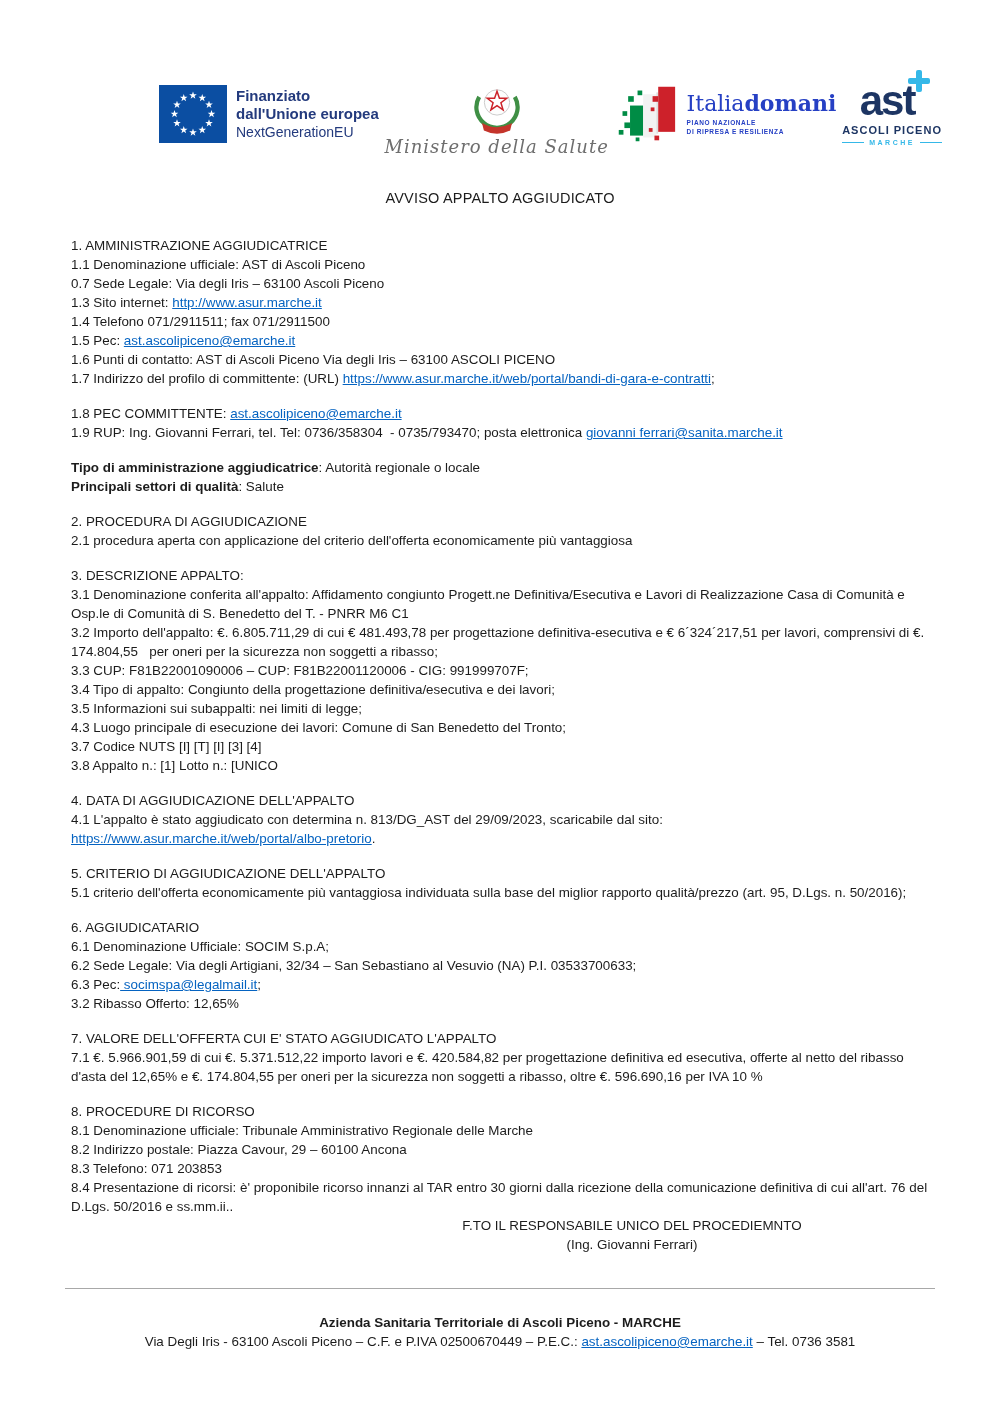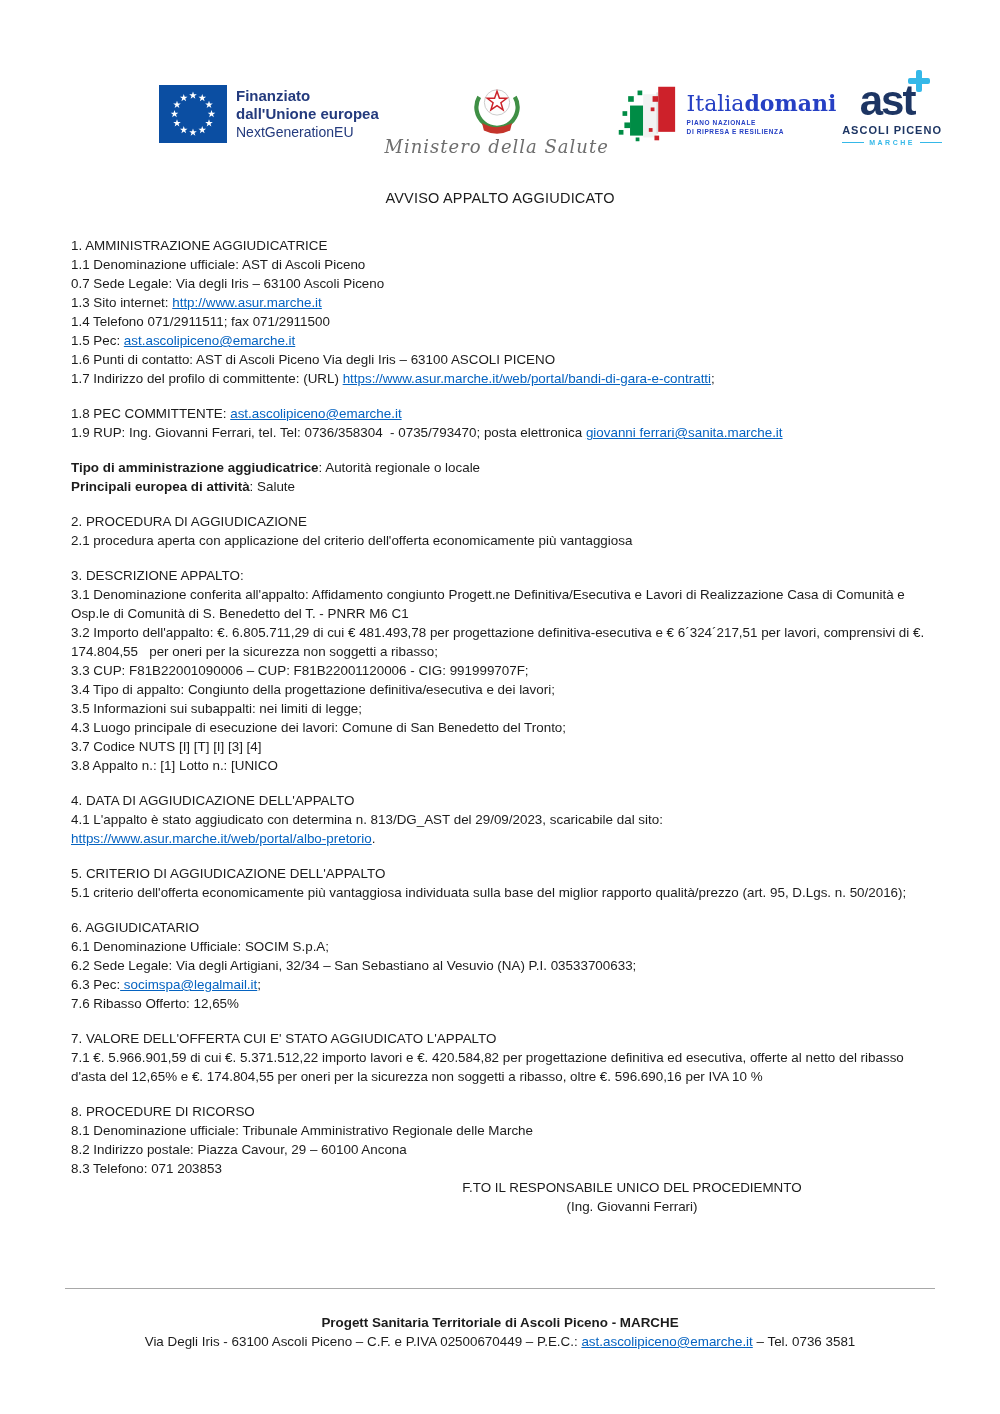--- a/index.html
+++ b/index.html
@@ -152,21 +152,21 @@
       <p class="line"><span class="">1.3 Sito internet: </span><a class="lnk" href="#">http://www.asur.marche.it</a></p>
       <p class="line"><span class="">1.4 Telefono 071/2911511; fax 071/2911500</span></p>
       <p class="line"><span class="">1.5 Pec: </span><a class="lnk" href="#">ast.ascolipiceno@emarche.it</a></p>
       <p class="line"><span class="">1.6 Punti di contatto: AST di Ascoli Piceno Via degli Iris – 63100 ASCOLI PICENO</span></p>
       <p class="line"><span class="">1.7 Indirizzo del profilo di committente: (URL) </span><a class="lnk" href="#">https://www.asur.marche.it/web/portal/bandi-di-gara-e-contratti</a><span class="">;</span></p>
       <div class="spacer"></div>
       <p class="line"><span class="">1.8 PEC COMMITTENTE: </span><a class="lnk" href="#">ast.ascolipiceno@emarche.it</a></p>
       <p class="line"><span class="">1.9 RUP: Ing. Giovanni Ferrari, tel. Tel: 0736/358304 &nbsp;- 0735/793470; posta elettronica </span><a class="lnk" href="#">giovanni ferrari@sanita.marche.it</a></p>
       <div class="spacer"></div>
       <p class="line"><span class="b">Tipo di amministrazione aggiudicatrice</span><span class="">: Autorità regionale o locale</span></p>
-      <p class="line"><span class="b">Principali europea di attività</span><span class="">: Salute</span></p>
+      <p class="line"><span class="b">Principali settori di qualità</span><span class="">: Salute</span></p>
       <div class="spacer"></div>
       <p class="line"><span class="">2. PROCEDURA DI AGGIUDICAZIONE</span></p>
       <p class="line"><span class="">2.1 procedura aperta con applicazione del criterio dell'offerta economicamente più vantaggiosa</span></p>
       <div class="spacer"></div>
       <p class="line"><span class="">3. DESCRIZIONE APPALTO:</span></p>
       <p class="line"><span class="">3.1 Denominazione conferita all'appalto: Affidamento congiunto Progett.ne Definitiva/Esecutiva e Lavori di Realizzazione Casa di Comunità e Osp.le di Comunità di S. Benedetto del T. - PNRR M6 C1</span></p>
       <p class="line"><span class="">3.2 Importo dell'appalto: €. 6.805.711,29 di cui € 481.493,78 per progettazione definitiva-esecutiva e € 6´324´217,51 per lavori, comprensivi di €. 174.804,55 &nbsp; per oneri per la sicurezza non soggetti a ribasso;</span></p>
       <p class="line"><span class="">3.3 CUP: F81B22001090006 – CUP: F81B22001120006 - CIG: 991999707F;</span></p>
       <p class="line"><span class="">3.4 Tipo di appalto: Congiunto della progettazione definitiva/esecutiva e dei lavori;</span></p>
       <p class="line"><span class="">3.5 Informazioni sui subappalti: nei limiti di legge;</span></p>
@@ -178,33 +178,34 @@
       <p class="line"><span class="">4.1 L'appalto è stato aggiudicato con determina n. 813/DG_AST del 29/09/2023, scaricabile dal sito:</span></p>
       <p class="line"><a class="lnk" href="#">https://www.asur.marche.it/web/portal/albo-pretorio</a><span class="">.</span></p>
       <div class="spacer"></div>
       <p class="line"><span class="">5. CRITERIO DI AGGIUDICAZIONE DELL'APPALTO</span></p>
       <p class="line justify"><span class="">5.1 criterio dell'offerta economicamente più vantaggiosa individuata sulla base del miglior rapporto qualità/prezzo (art. 95, D.Lgs. n. 50/2016);</span></p>
       <div class="spacer"></div>
       <p class="line"><span class="">6. AGGIUDICATARIO</span></p>
       <p class="line"><span class="">6.1 Denominazione Ufficiale: SOCIM S.p.A;</span></p>
       <p class="line"><span class="">6.2 Sede Legale: Via degli Artigiani, 32/34 – San Sebastiano al Vesuvio (NA) P.I. 03533700633;</span></p>
       <p class="line"><span class="">6.3 Pec:</span><a class="lnk" href="#"> socimspa@legalmail.it</a><span class="">;</span></p>
-      <p class="line"><span class="">7.6 Ribasso Offerto: 12,65%</span></p>
+      <p class="line"><span class="">3.2 Ribasso Offerto: 12,65%</span></p>
       <div class="spacer"></div>
       <p class="line"><span class="">7. VALORE DELL'OFFERTA CUI E' STATO AGGIUDICATO L'APPALTO</span></p>
       <p class="line"><span class="">7.1 €. 5.966.901,59 di cui €. 5.371.512,22 importo lavori e €. 420.584,82 per progettazione definitiva ed esecutiva, offerte al netto del ribasso d'asta del 12,65% e €. 174.804,55 per oneri per la sicurezza non soggetti a ribasso, oltre €. 596.690,16 per IVA 10 %</span></p>
       <div class="spacer"></div>
       <p class="line"><span class="">8. PROCEDURE DI RICORSO</span></p>
       <p class="line"><span class="">8.1 Denominazione ufficiale: Tribunale Amministrativo Regionale delle Marche</span></p>
       <p class="line"><span class="">8.2 Indirizzo postale: Piazza Cavour, 29 – 60100 Ancona</span></p>
       <p class="line"><span class="">8.3 Telefono: 071 203853</span></p>
+      <p class="line"><span class="">8.4 Presentazione di ricorsi: è' proponibile ricorso innanzi al TAR entro 30 giorni dalla ricezione della comunicazione definitiva di cui all'art. 76 del D.Lgs. 50/2016 e ss.mm.ii..</span></p>
       <div class="sig-block">
         <p class="line">F.TO IL RESPONSABILE UNICO DEL PROCEDIEMNTO</p>
         <p class="line">(Ing. Giovanni Ferrari)</p>
       </div>
     </div>
 
   <div class="footer">
-    <div class="footer-org">Progett Sanitaria Territoriale di Ascoli Piceno - MARCHE</div>
+    <div class="footer-org">Azienda Sanitaria Territoriale di Ascoli Piceno - MARCHE</div>
     <div class="footer-addr" id="footer-address"><span class="">Via Degli Iris - 63100 Ascoli Piceno – C.F. e P.IVA 02500670449 – P.E.C.: </span><a class="lnk" href="#">ast.ascolipiceno@emarche.it</a><span class=""> – Tel. 0736 3581</span></div>
   </div>
 
 </div>
 
 </body></html>

